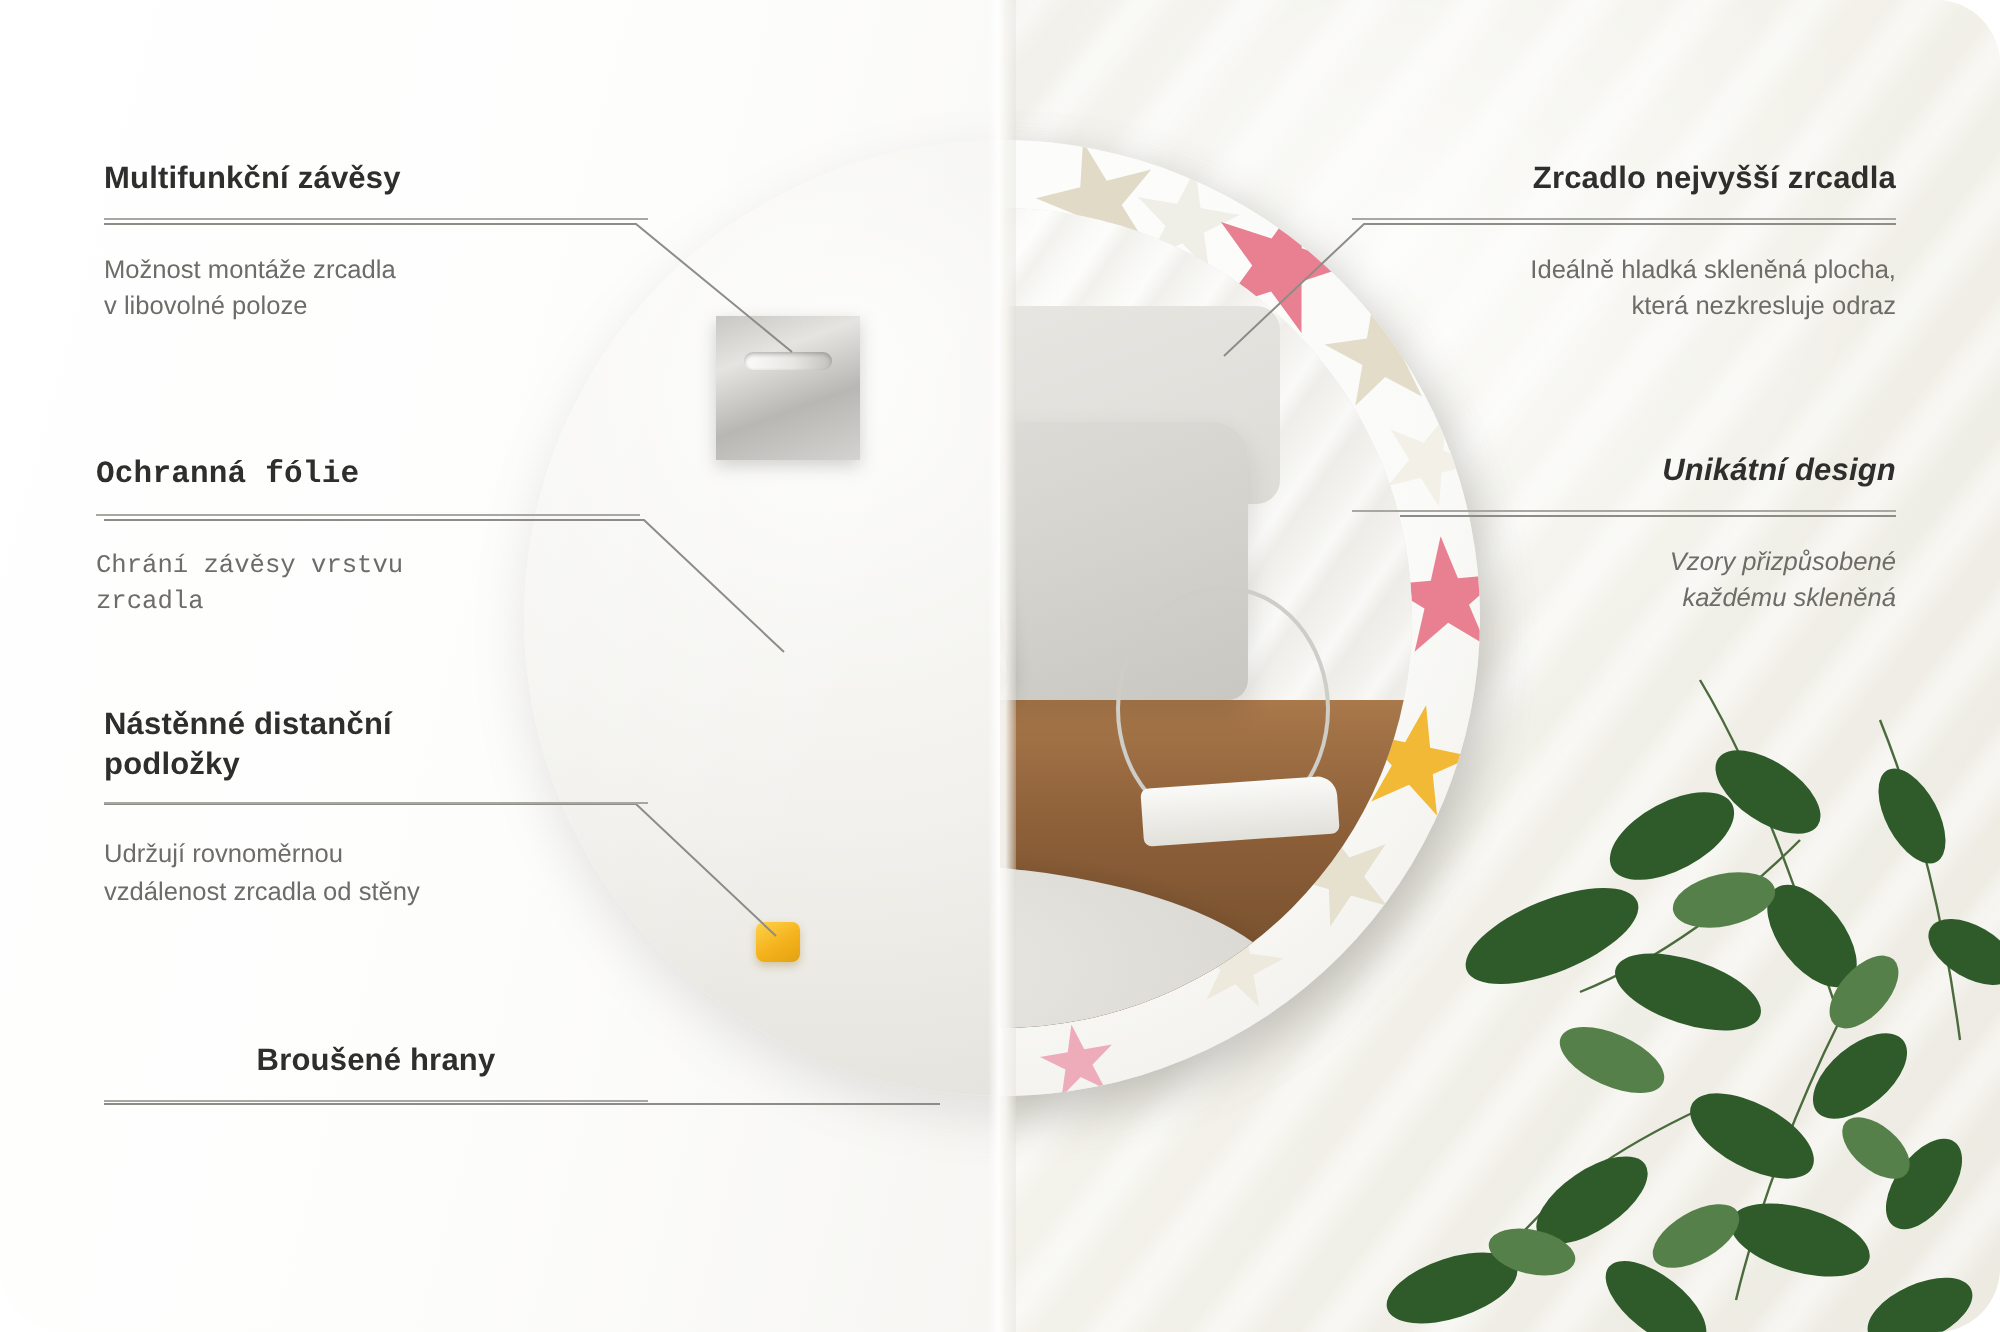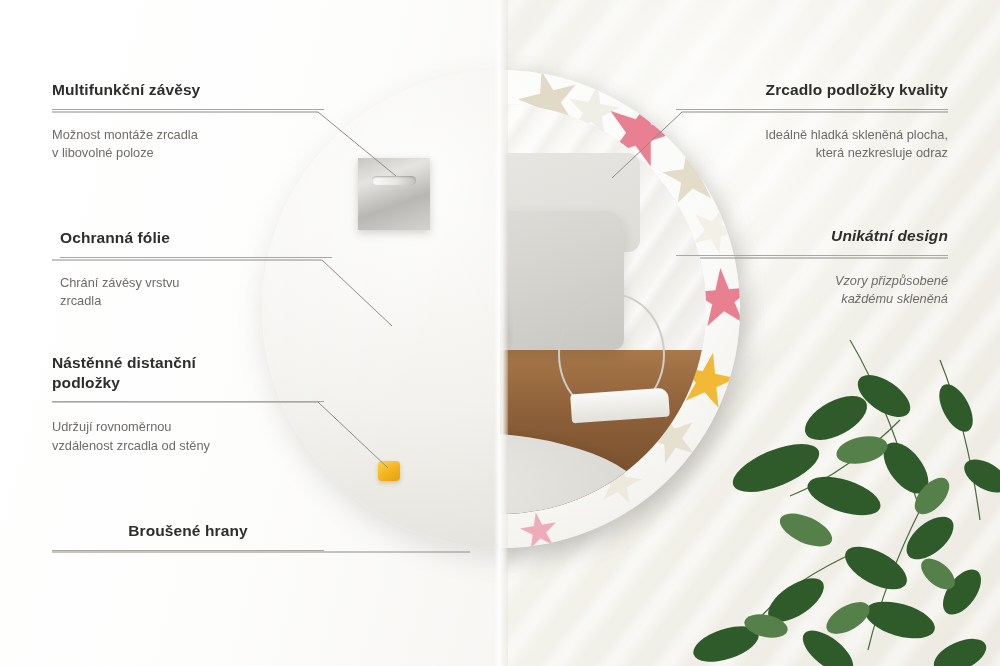--- a/index.html
+++ b/index.html
@@ -2,21 +2,21 @@
 <html lang="cs"><head>
 <meta charset="utf-8">
 <style>
   * { box-sizing: border-box; margin: 0; padding: 0; }
   html, body {
     width: 1000px; height: 666px;
     font-family: "Liberation Sans", sans-serif;
     overflow: hidden;
     background: #ffffff;
   }
-  #stage { position: relative; width: 1000px; height: 666px; overflow: hidden; }
+  #stage { position: relative; width: 1000px; height: 666px; overflow: hidden; border-radius: 32px; }
 
   
   .bg-left {
     position: absolute; left: 0; top: 0; width: 501px; height: 666px;
     background: linear-gradient(105deg, #ffffff 0%, #fdfdfc 55%, #f7f6f3 100%);
   }
   .bg-right {
     position: absolute; left: 499px; top: 0; width: 501px; height: 666px;
     background: linear-gradient(120deg, #efeee7 0%, #f3f2eb 40%, #eceae1 100%);
   }
@@ -159,21 +159,21 @@
   .callout .rule {
     height: 1px; background: #a9a7a2; margin: 9px 0 10px 0;
   }
   .callout p {
     font-size: 12.8px; color: #6e6c68; line-height: 1.45;
     white-space: pre-line; font-weight: 400; margin-top: 16px;
   }
   .callout.right { text-align: right; }
 
   .c1 { left: 52px; top: 80px;  width: 272px; }
-  .c2 { left: 60px; top: 228px; width: 272px; }
+  .c2 { left: 48px; top: 228px; width: 272px; font-family: Liberation Mono, monospace; }
   .c3 { left: 52px; top: 353px; width: 272px; }
   .c4 { left: 52px; top: 521px; width: 272px; text-align: center; }
   .r1 { left: 676px; top: 80px;  width: 272px; }
   .r2 { left: 676px; top: 226px; width: 272px; font-style: italic; }
 
   
   .leaders { position: absolute; left: 0; top: 0; width: 1000px; height: 666px; }
 
   
   .foliage { position: absolute; left: 600px; top: 300px; width: 400px; height: 366px; }
@@ -264,21 +264,21 @@
     <p>Udržují rovnoměrnou
 vzdálenost zrcadla od stěny</p>
   </div>
 
   <div class="callout c4">
     <h3>Broušené hrany</h3>
     <div class="rule"></div>
   </div>
 
   <div class="callout right r1">
-    <h3>Zrcadlo podložky kvality</h3>
+    <h3>Zrcadlo nejvyšší zrcadla</h3>
     <div class="rule"></div>
     <p>Ideálně hladká skleněná plocha,
 která nezkresluje odraz</p>
   </div>
 
   <div class="callout right r2">
     <h3>Unikátní design</h3>
     <div class="rule"></div>
     <p>Vzory přizpůsobené
 každému skleněná</p>

